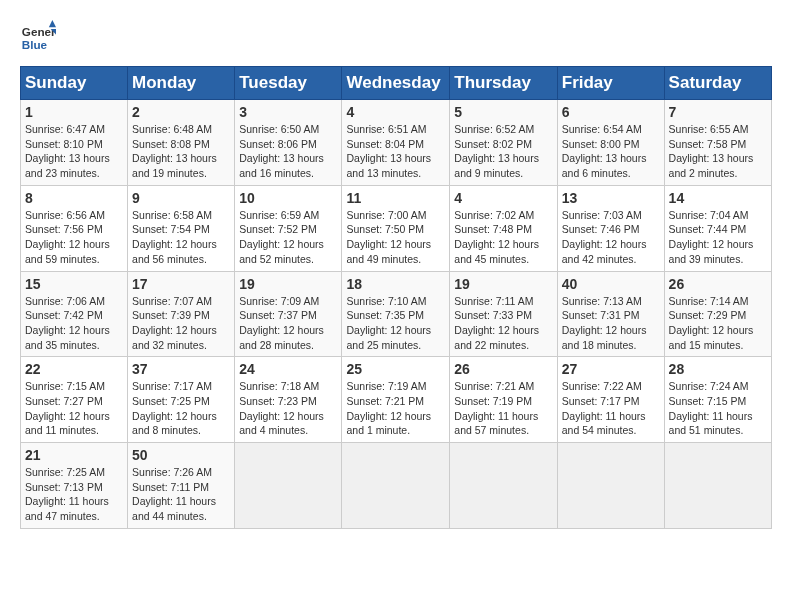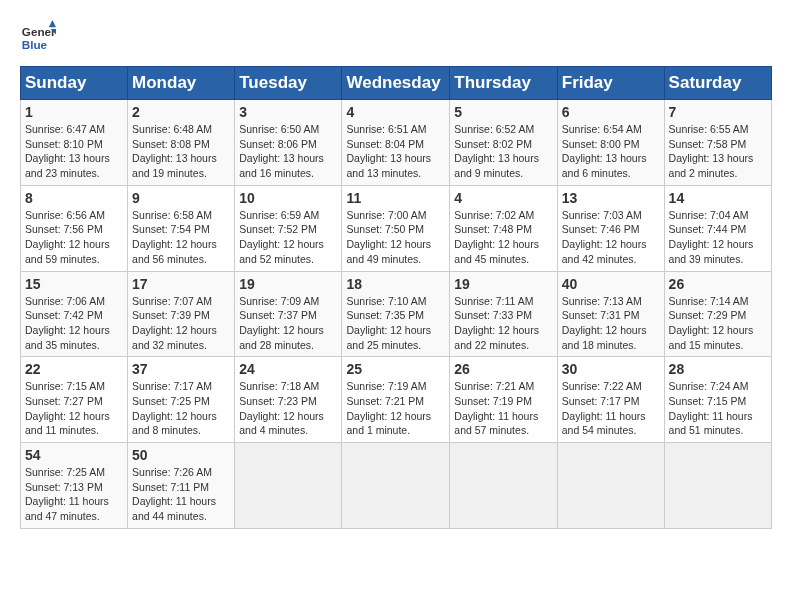--- a/index.html
+++ b/index.html
@@ -213,31 +213,31 @@
         </td>
         <td>
           <span class="day-number">25</span>
           <div class="day-info">Sunrise: 7:19 AM<br>Sunset: 7:21 PM<br>Daylight: 12 hours and 1 minute.</div>
         </td>
         <td>
           <span class="day-number">26</span>
           <div class="day-info">Sunrise: 7:21 AM<br>Sunset: 7:19 PM<br>Daylight: 11 hours and 57 minutes.</div>
         </td>
         <td>
-          <span class="day-number">30</span>
+          <span class="day-number">27</span>
           <div class="day-info">Sunrise: 7:22 AM<br>Sunset: 7:17 PM<br>Daylight: 11 hours and 54 minutes.</div>
         </td>
         <td>
           <span class="day-number">28</span>
           <div class="day-info">Sunrise: 7:24 AM<br>Sunset: 7:15 PM<br>Daylight: 11 hours and 51 minutes.</div>
         </td>
       </tr>
       <tr>
         <td>
-          <span class="day-number">54</span>
+          <span class="day-number">21</span>
           <div class="day-info">Sunrise: 7:25 AM<br>Sunset: 7:13 PM<br>Daylight: 11 hours and 47 minutes.</div>
         </td>
         <td>
           <span class="day-number">50</span>
           <div class="day-info">Sunrise: 7:26 AM<br>Sunset: 7:11 PM<br>Daylight: 11 hours and 44 minutes.</div>
         </td>
         <td class="empty"></td>
         <td class="empty"></td>
         <td class="empty"></td>
         <td class="empty"></td>

